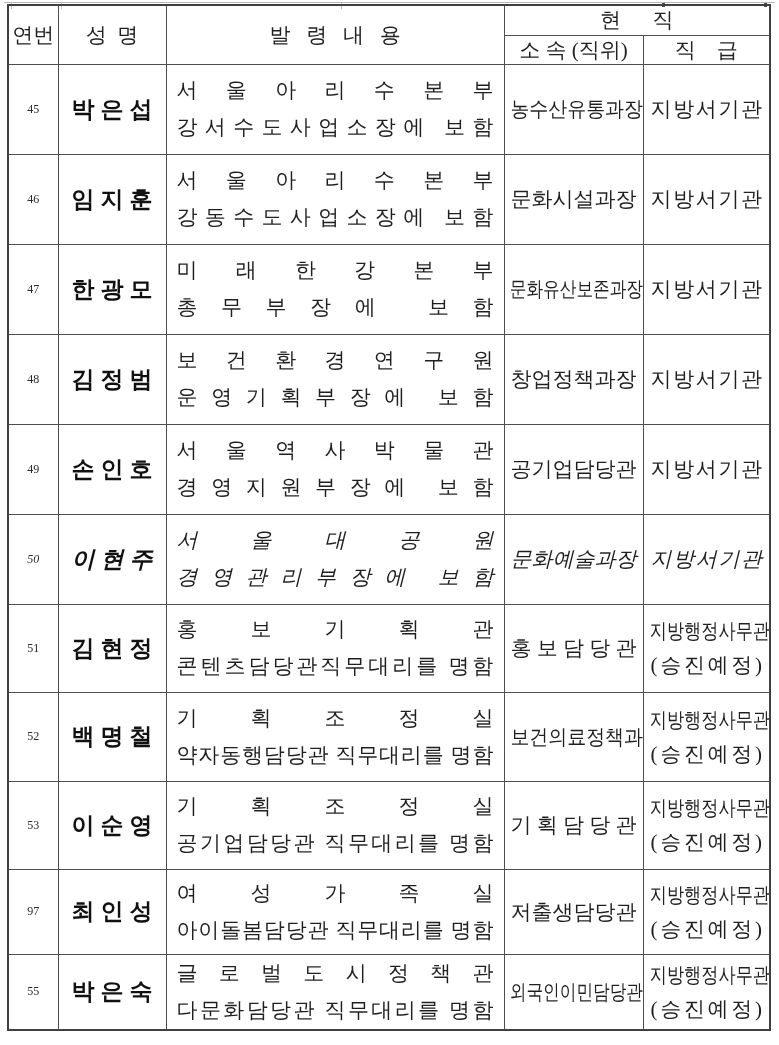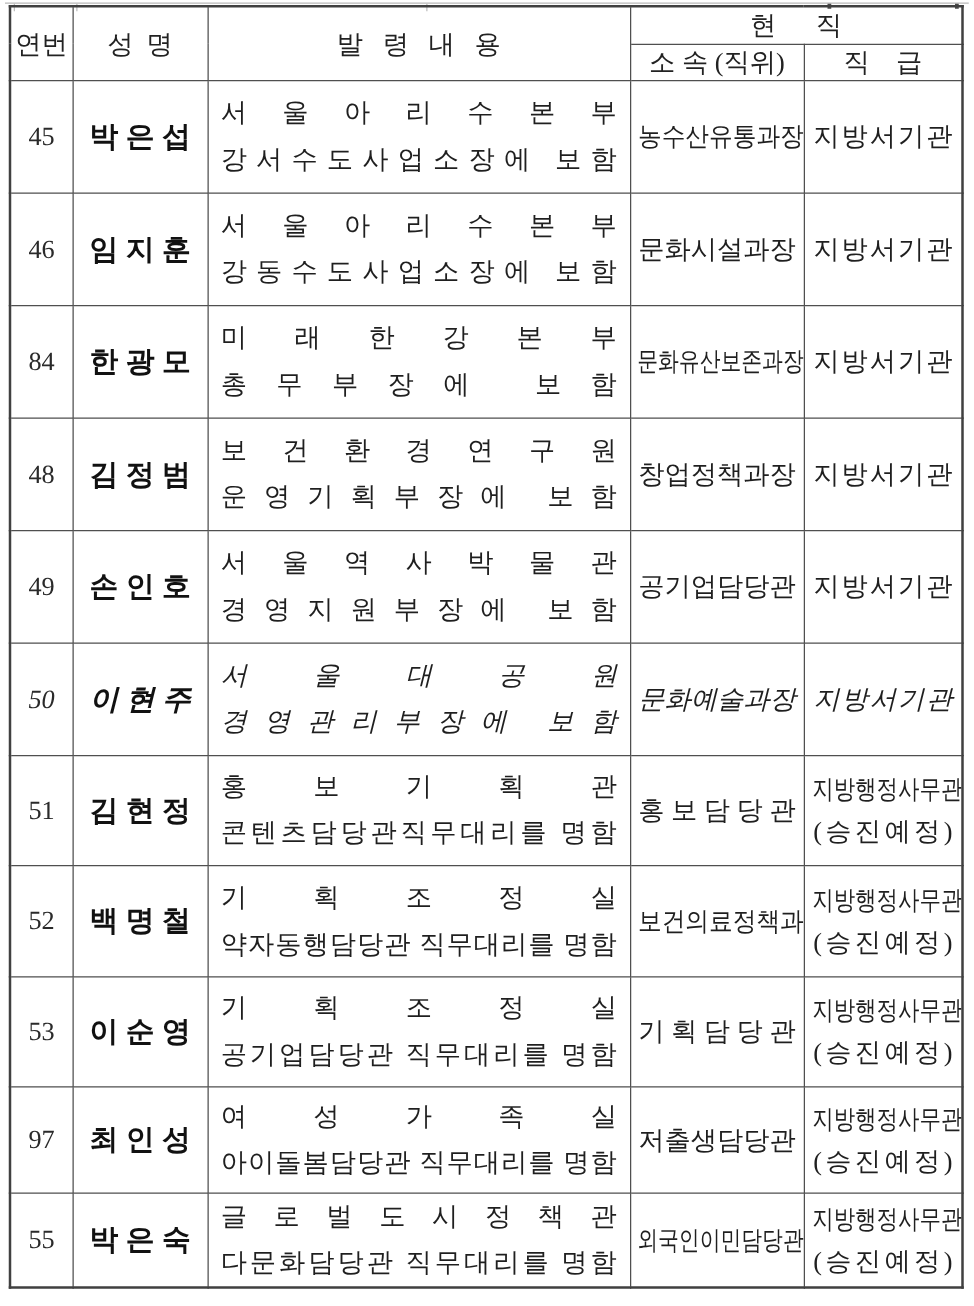--- a/index.html
+++ b/index.html
@@ -18,21 +18,21 @@
   
   table.doc{
     position:absolute;left:7px;top:4px;width:762px;
     border-collapse:collapse;table-layout:fixed;
     border:2px solid #404040;
   }
   td,th{border:1px solid #4f4f4f;padding:0;vertical-align:middle;overflow:hidden;}
   th{font-weight:normal;font-size:21px;text-align:center;white-space:pre;color:#222;}
   tr.hr1{height:30px;} tr.hr2{height:27px;}
 
-  .c-serial{font-size:21px;text-align:center;color:#2a2a2a;}
+  .c-serial{font-size:12px;text-align:center;color:#2a2a2a;}
   .name-text{
     font-family:"Liberation Sans","DejaVu Sans",sans-serif;
     font-weight:700;font-size:23px;color:#111;
   }
   .dist{display:flex;justify-content:space-between;align-items:baseline;}
   .dist span{flex:0 0 auto;}
   .dist span.sp{white-space:pre;}
   .px13{padding:0 13px;} .px10{padding:0 10px;} .px6{padding:0 6px;} .px7{padding:0 7px;}
   .line{font-size:21px;line-height:37px;height:37px;}
   .affil{font-size:21px;line-height:30px;}
@@ -175,21 +175,21 @@
             <span>지</span>
             <span>방</span>
             <span>서</span>
             <span>기</span>
             <span>관</span>
           </div>
       <div class="dist rank px7"></div>
     </td>
   </tr>
       <tr style="height: 90px;">
-    <td class="c-serial">84</td>
+    <td class="c-serial">47</td>
     <td>
       <div class="dist name-text px13">
             <span>한</span>
             <span>광</span>
             <span>모</span>
           </div>
     </td>
     <td>
       <div class="dist line px10">
             <span>미</span>

